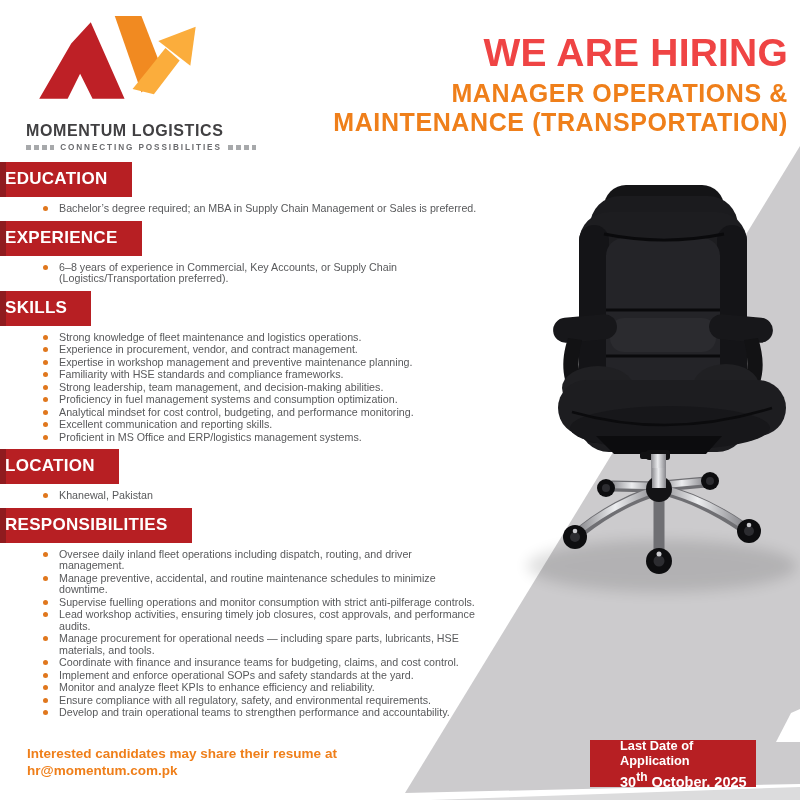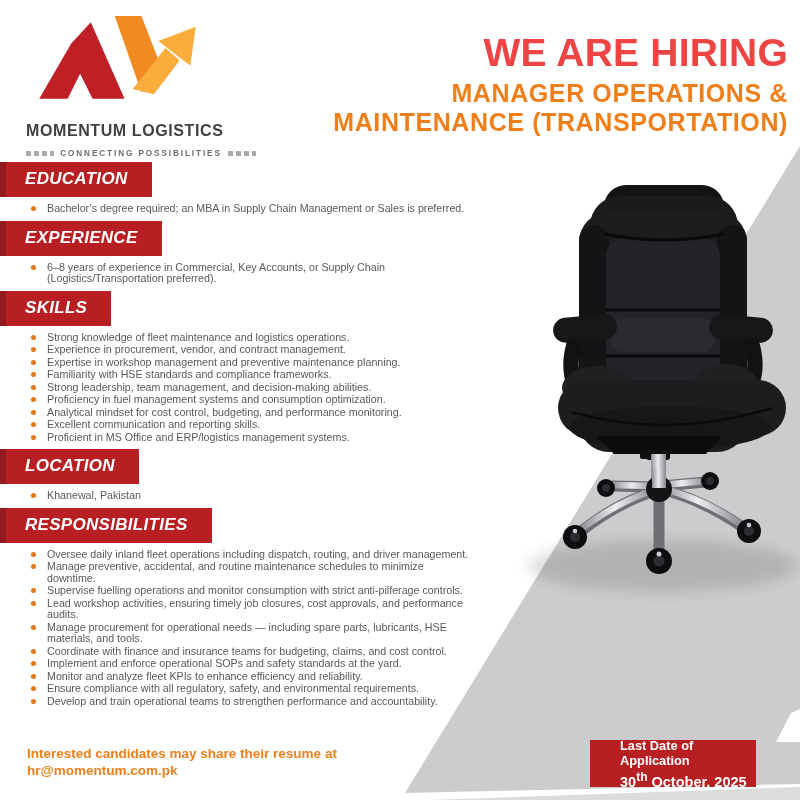--- a/index.html
+++ b/index.html
@@ -5,38 +5,37 @@
   html,body{margin:0;padding:0;background:#fff;}
   .poster{
     position:relative;width:800px;height:800px;background:#ffffff;overflow:hidden;
     font-family:"Liberation Sans",sans-serif;
   }
   .layer-bg{position:absolute;left:0;top:0;z-index:0;}
   
   .logo{position:absolute;left:26px;top:16px;z-index:2;width:230px;}
   .logo-mark{display:block;margin-left:6px;}
   .logo-name{font-size:16px;font-weight:bold;letter-spacing:0.6px;color:#414042;margin-top:2px;white-space:nowrap;}
-  .logo-tagline{display:flex;align-items:center;gap:6px;margin-top:9px;}
+  .logo-tagline{display:flex;align-items:center;gap:6px;margin-top:3px;}
   .tagline-bars{width:30px;height:5px;background:repeating-linear-gradient(90deg,#a7a9ab 0 5px,transparent 5px 8px);}
   .tagline-text{font-size:8.2px;font-weight:bold;letter-spacing:1.9px;color:#6a6b6e;white-space:nowrap;}
   
   .headline{position:absolute;top:33px;right:12px;z-index:2;text-align:right;line-height:1;}
   .headline-main{font-size:39px;font-weight:bold;color:#ef4444;letter-spacing:0.2px;}
   .headline-sub{font-size:25px;font-weight:bold;color:#ef7f1a;letter-spacing:0.6px;margin-top:9px;margin-left:37px;}
   .headline-sub + .headline-sub{margin-top:4px;}
   
   .content{position:absolute;left:0;top:162px;width:488px;z-index:2;}
   .banner{
     display:inline-block;position:relative;background:#b71f23;color:#fff;
     font-size:17px;font-weight:bold;letter-spacing:0.3px;
-    padding:7px 24px 8px 25px;
-    font-style:italic;
+    padding:7px 24px 8px 5px;
   }
   .banner::before{content:"";position:absolute;left:0;top:0;bottom:0;width:6px;background:#8f1b1f;}
-  .bullets{list-style:none;margin:6px 0;padding:0 10px 0 47px;}
+  .bullets{list-style:none;margin:6px 0;padding:0 10px 0 59px;}
   .bullets li{
     position:relative;font-size:10.7px;line-height:11.5px;color:#58595b;
     margin:0 0 1px 0;max-width:428px;
   }
   .bullets li::before{
     content:"";position:absolute;left:-16px;top:3px;width:5px;height:5px;border-radius:50%;background:#e0771d;
   }
   .section{margin:0;}
   
   .footer-contact{

